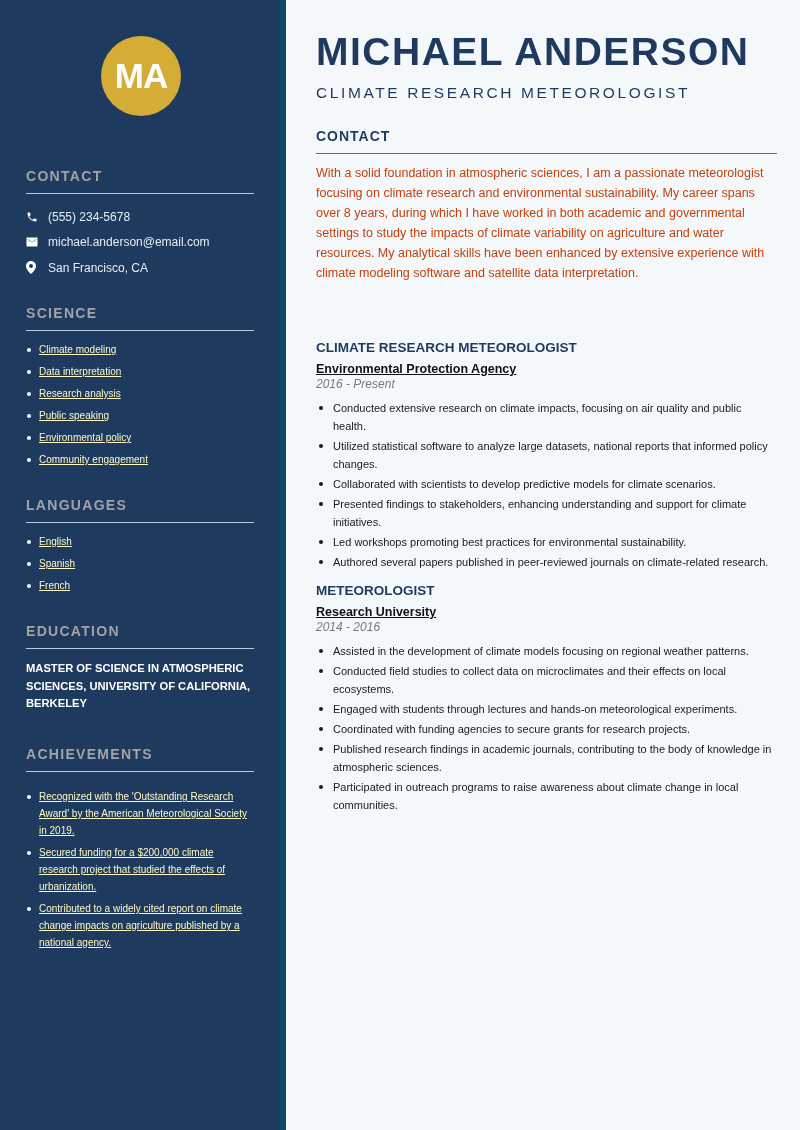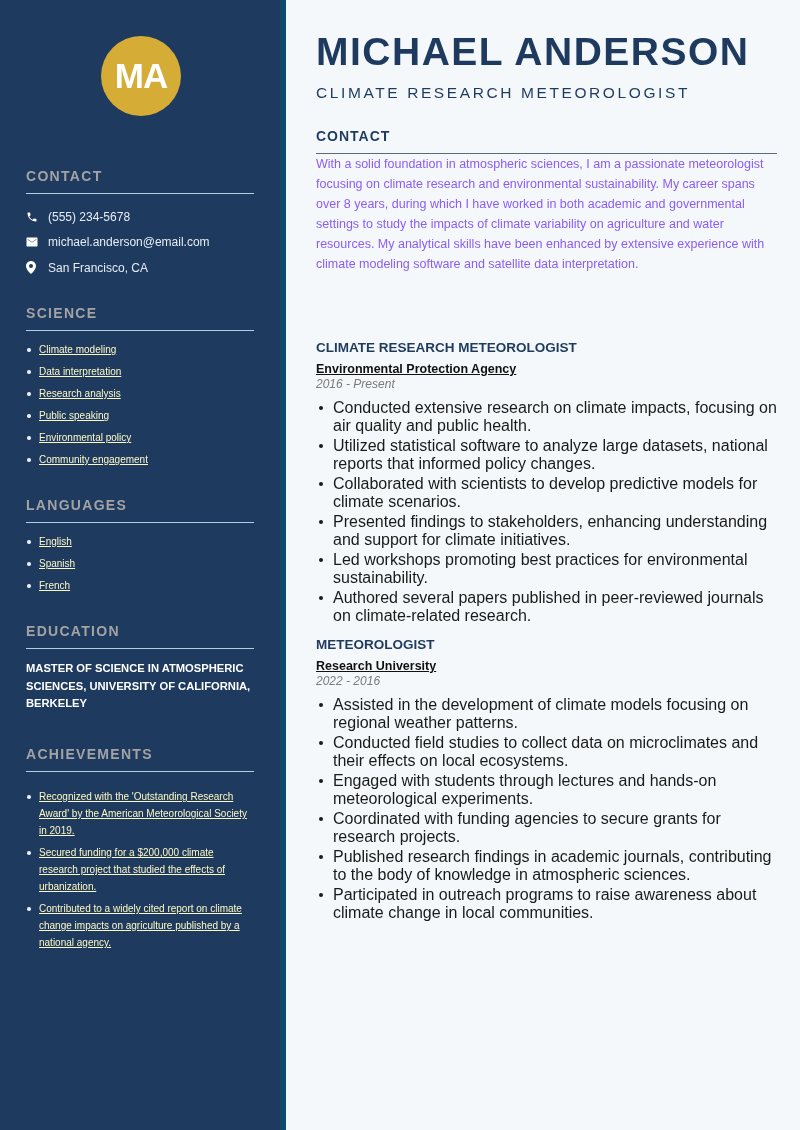--- a/index.html
+++ b/index.html
@@ -99,21 +99,22 @@
       font-size: 14px;
       font-weight: bold;
       color: #1e3a5f;
       letter-spacing: 1px;
       padding-bottom: 9px;
       border-bottom: 1.5px solid #5b6b7d;
     }
     .profile-text {
       font-size: 12.5px;
       line-height: 20px;
-      color: #8b5cf6;
+      color: #c2410c;
+      margin-top: 9px;
     }
     .job-role {
       font-size: 13.5px;
       font-weight: bold;
       color: #1e3a5f;
       margin-top: 12px;
     }
     .job-company {
       font-size: 12.5px;
       font-weight: bold;
@@ -124,21 +125,21 @@
     .job-dates {
       font-size: 12px;
       font-style: italic;
       color: #7a7a7a;
       margin-top: 1px;
     }
     .bullets { list-style: none; margin-top: 8px; }
     .bullets li {
       position: relative;
       padding-left: 17px;
-      font-size: 16px;
+      font-size: 11px;
       line-height: 18px;
       color: #1a1a1a;
       margin-bottom: 2px;
     }
     .bullets li::before {
       content: "";
       position: absolute;
       left: 3px; top: 7px;
       width: 4px; height: 4px;
       background: #1a1a1a;
@@ -238,21 +239,21 @@
         <li>Collaborated with scientists to develop predictive models for climate scenarios.</li>
         <li>Presented findings to stakeholders, enhancing understanding and support for climate initiatives.</li>
         <li>Led workshops promoting best practices for environmental sustainability.</li>
         <li>Authored several papers published in peer-reviewed journals on climate-related research.</li>
       </ul>
     </div>
 
     <div style="margin-top:10px;">
       <div class="job-role">METEOROLOGIST</div>
       <div class="job-company">Research University</div>
-      <div class="job-dates">2022 - 2016</div>
+      <div class="job-dates">2014 - 2016</div>
       <ul class="bullets">
         <li>Assisted in the development of climate models focusing on regional weather patterns.</li>
         <li>Conducted field studies to collect data on microclimates and their effects on local ecosystems.</li>
         <li>Engaged with students through lectures and hands-on meteorological experiments.</li>
         <li>Coordinated with funding agencies to secure grants for research projects.</li>
         <li>Published research findings in academic journals, contributing to the body of knowledge in atmospheric sciences.</li>
         <li>Participated in outreach programs to raise awareness about climate change in local communities.</li>
       </ul>
     </div>
   </section>

